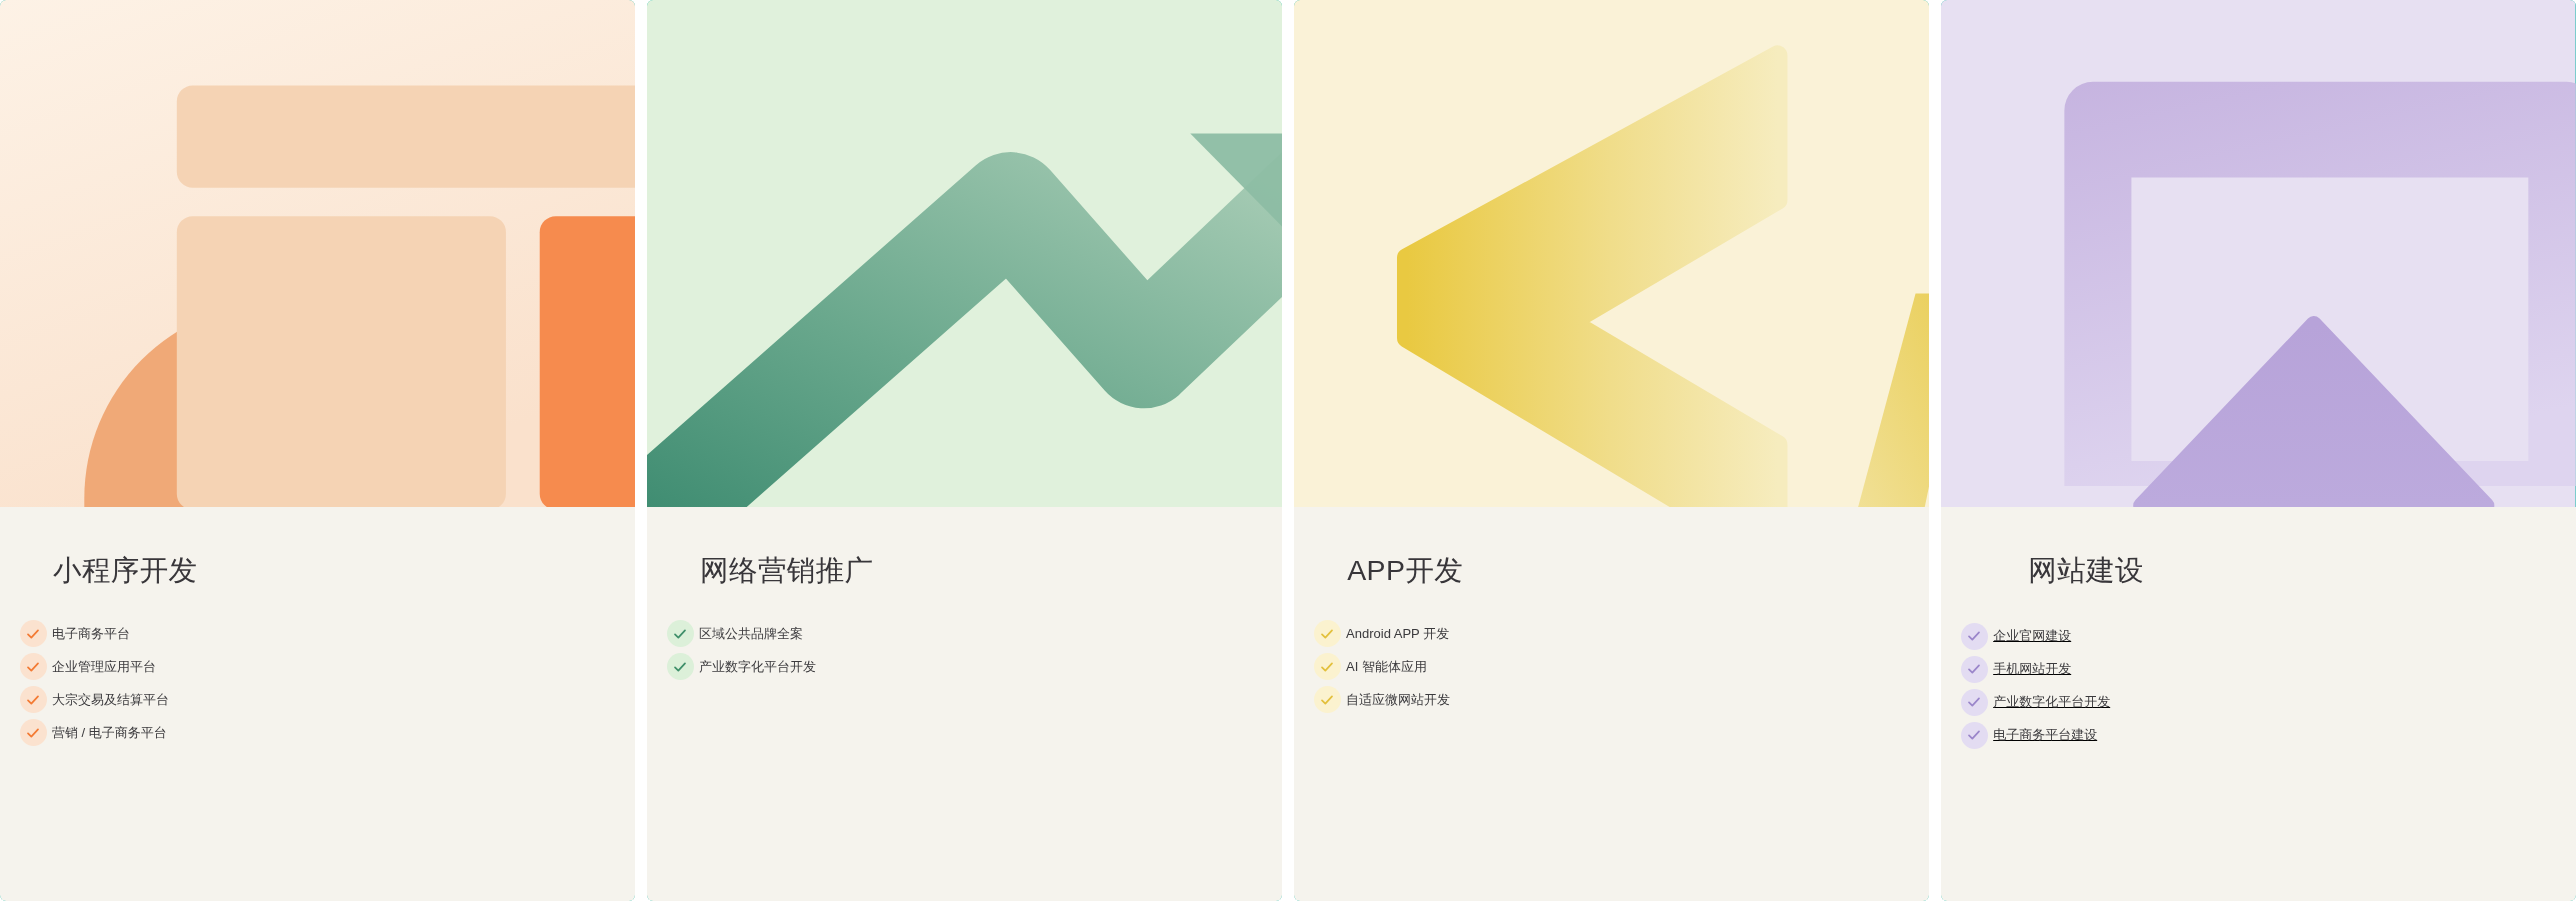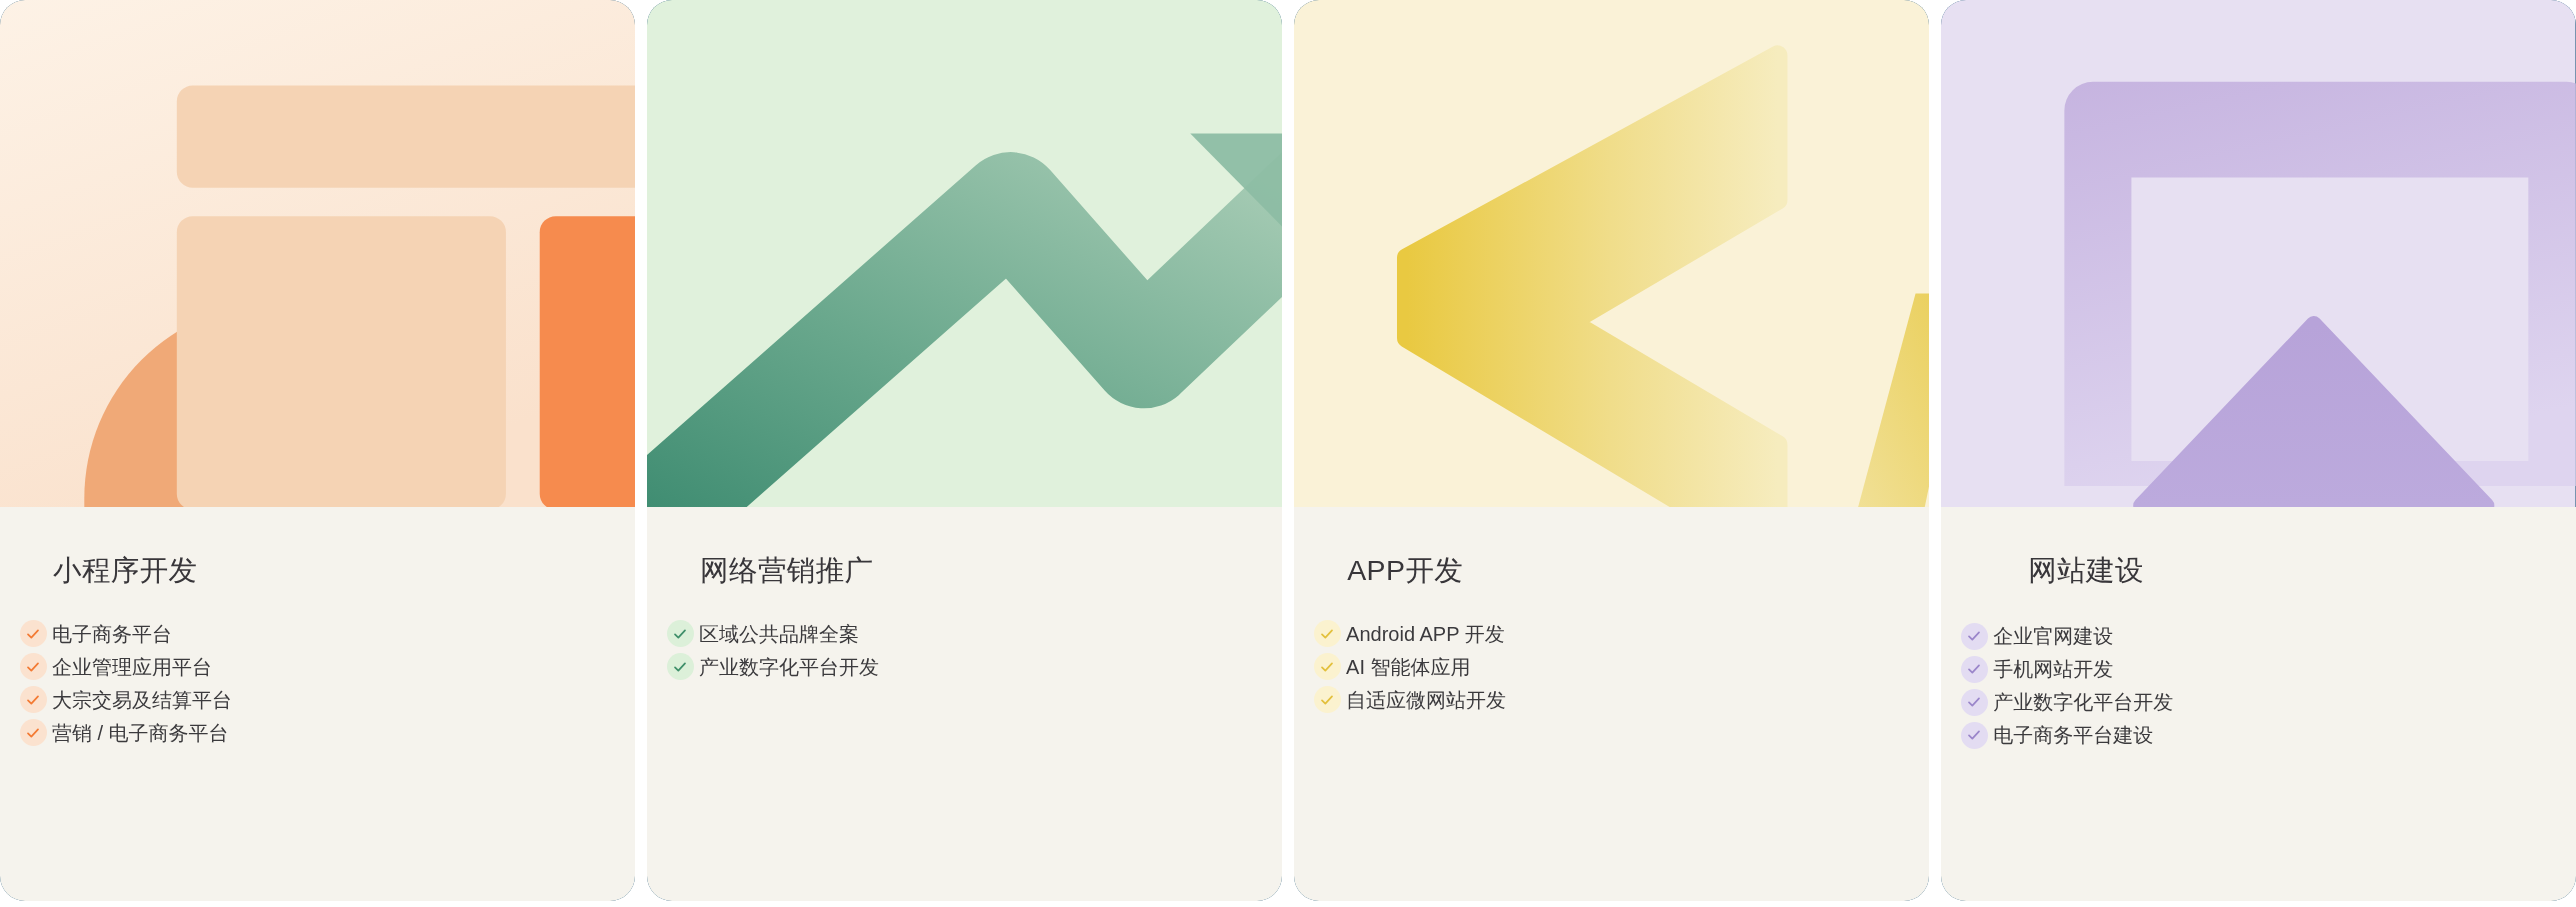--- a/index.html
+++ b/index.html
@@ -19,23 +19,23 @@
     display: flex;
     width: 2576px;
     height: 908px;
     gap: 12.4px;
     align-items: flex-start;
   }
 
   .service-card {
     position: relative;
     height: 901px;
-    border-radius: 25px;
+    border-radius: 6px;
     overflow: hidden;
-    background: #0c4a6e;
+    background: #14b8a6;
     display: flex;
     flex-direction: column;
     flex: 1 1 0;
     min-width: 0;
   }
 
   
   .card-illustration {
     position: relative;
     width: 100%;
@@ -83,39 +83,39 @@
     width: 27px;
     height: 27px;
     border-radius: 50%;
     display: flex;
     align-items: center;
     justify-content: center;
   }
   .check-badge svg { display: block; }
 
   .feature-label {
-    font-size: 20px;
+    font-size: 13px;
     line-height: 18px;
     color: #3b3a3d;
     white-space: nowrap;
   }
 
   
   .theme-orange .check-badge { background: #fbe2cf; }
   .theme-green  .check-badge { background: #dcf0d9; }
   .theme-yellow .check-badge { background: #fbf2cf; }
   .theme-purple .check-badge { background: #e3dcf2; }
 
   .theme-orange .card-body,
   .theme-green  .card-body,
   .theme-yellow .card-body,
   .theme-purple .card-body { background: #f5f3ed; }
 
   
-  .theme-purple .feature-list { padding-top: 2.7px; }
+  .theme-purple .feature-list { padding-top: 2.7px; text-decoration: underline; }
   .theme-purple .card-title { margin-left: 87px; }
 </style>
 </head>
 <body>
 
 <div class="cards-row">
 
   <div class="service-card theme-orange">
     <div class="card-illustration">
       <svg class="illu-svg" viewBox="0 0 716 570" preserveAspectRatio="xMidYMid slice">

